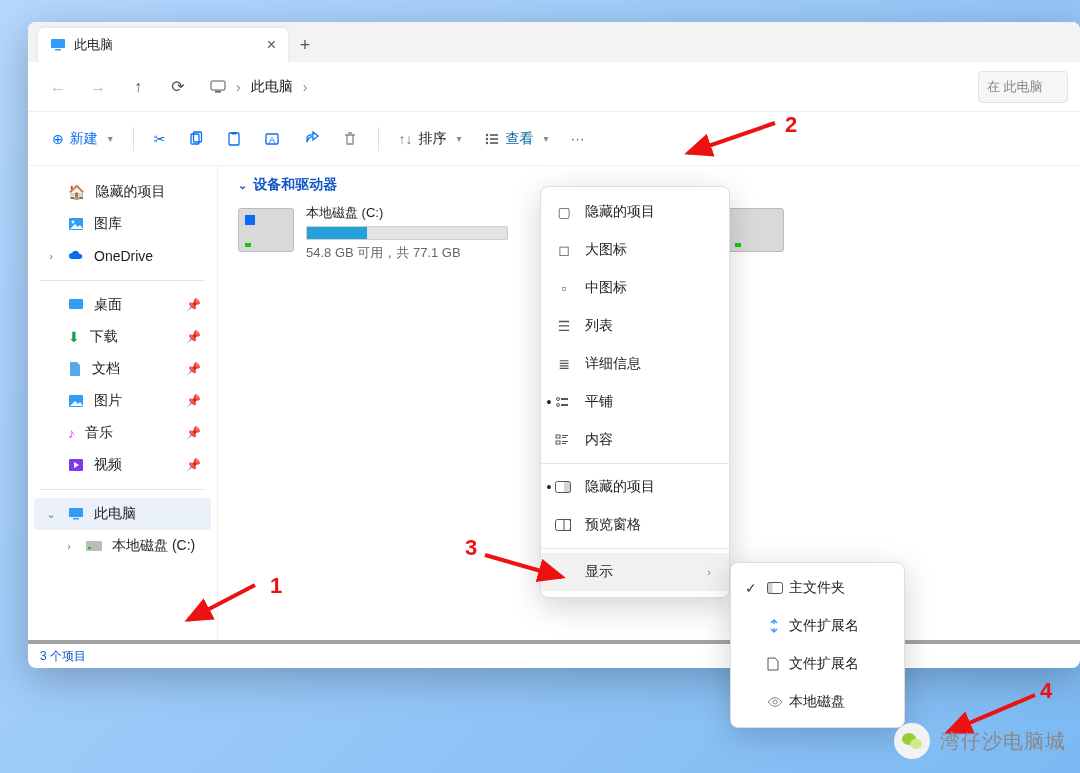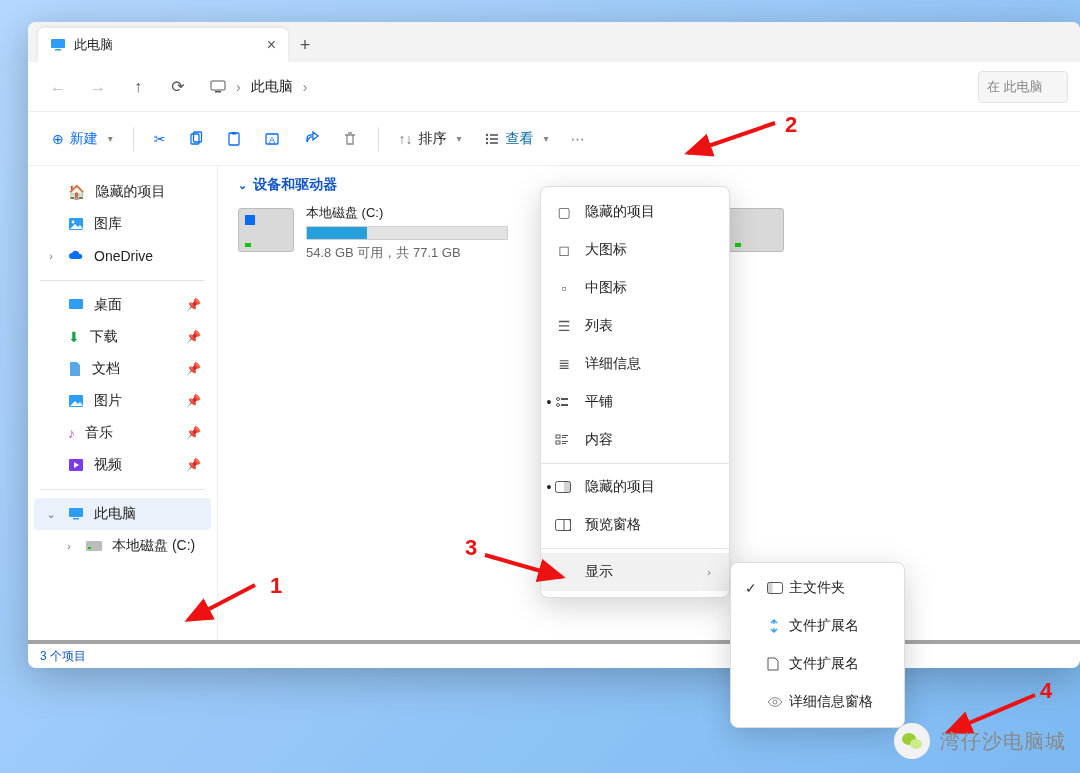--- a/index.html
+++ b/index.html
@@ -563,21 +563,21 @@
       </span>
     <span style="padding-left:14px">文件扩展名</span>
   </div>
   <div class="menu-item">
     <span class="micon" style="left:36px">
         <svg width="16" height="12" viewBox="0 0 16 12">
           <path d="M1 6q7-9 14 0q-7 9-14 0z" fill="none" stroke="#888"></path>
           <circle cx="8" cy="6" r="2" fill="none" stroke="#888"></circle>
         </svg>
       </span>
-    <span style="padding-left:14px">详细信息窗格</span>
+    <span style="padding-left:14px">本地磁盘</span>
   </div>
 </div>
 
 <span class="anno-num" style="left:270px; top:573px">1</span>
 <svg class="arrow" style="left:180px; top:580px" width="80" height="50">
     <defs>
       <marker id="ah1" markerWidth="8" markerHeight="8" refX="6" refY="3" orient="auto">
         <path d="M0 0L7 3L0 6z" fill="#e11"></path>
       </marker>
     </defs>

